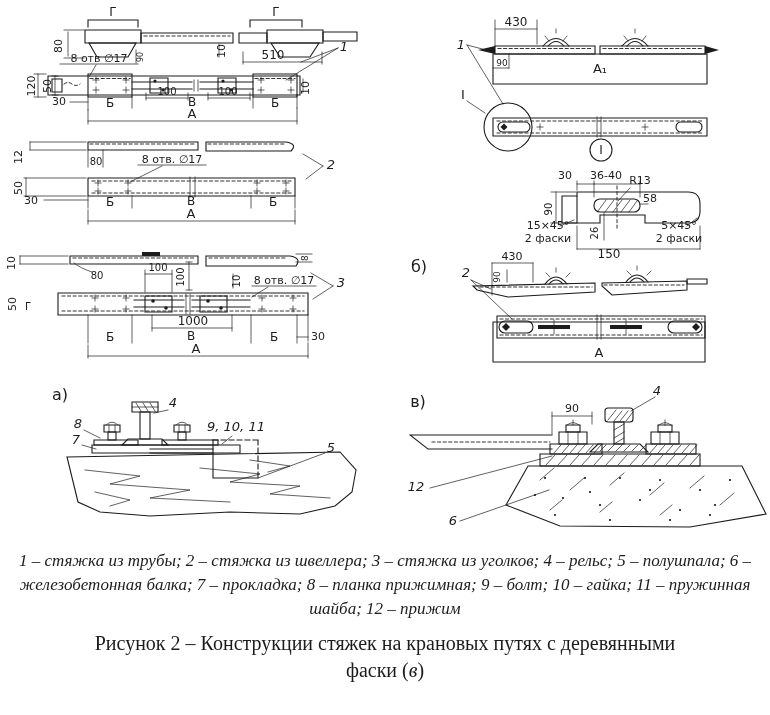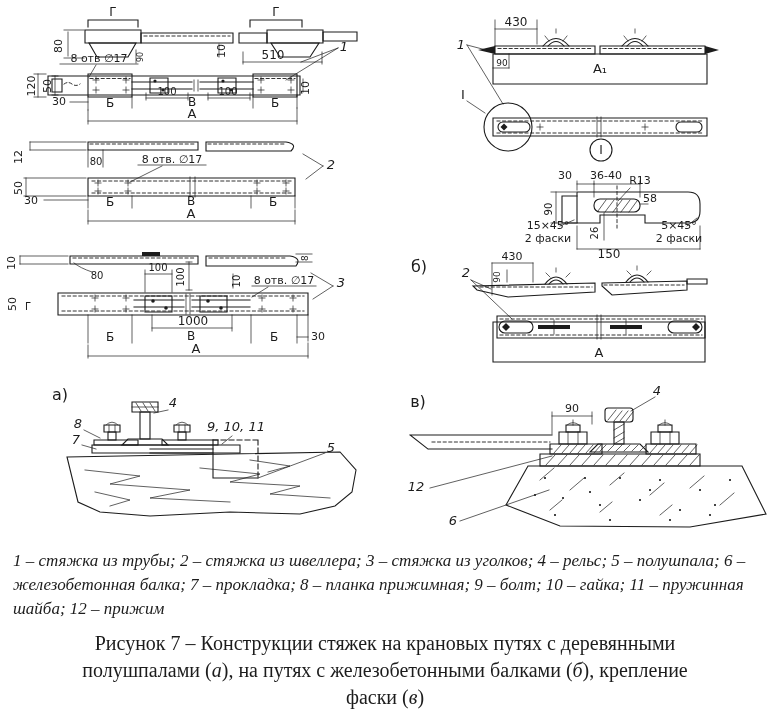--- a/index.html
+++ b/index.html
@@ -7,21 +7,21 @@
         font-family:"Liberation Serif",serif;color:#1c1c1c;}
   svg{position:absolute;left:0;top:0;}
   svg .ln, svg path, svg rect, svg circle, svg polyline{stroke:#1c1c1c;fill:none;stroke-width:1.1;stroke-linecap:square;}
   svg .dash{stroke-dasharray:5 3;}
   svg .fd{stroke-dasharray:3 2.6;stroke-width:.9;}
   svg .thin{stroke-width:.7;}
   svg .fill{fill:#1c1c1c;stroke:none;}
   svg .w4{stroke-width:4;}
   svg .dot{stroke-width:2.2;stroke-linecap:round;}
   svg text{fill:#1c1c1c;stroke:none;font-family:"DejaVu Sans",sans-serif;}
-  .legend{position:absolute;left:13px;top:549px;width:744px;
+  .legend{position:absolute;left:13px;top:549px;width:744px;text-align:center;
           font-style:italic;font-size:17px;line-height:1.4;}
   .caption{position:absolute;left:55px;top:630px;width:660px;text-align:center;
            font-size:20px;line-height:1.35;}
   .caption i{font-style:italic;}
 </style>
 </head>
 <body>
 
 <div class="page">
 
@@ -313,18 +313,17 @@
         <text x="572" y="412" text-anchor="middle" font-size="11">90</text>
         <text x="657" y="395" text-anchor="middle" font-size="13" font-style="italic" font-family="&quot;Liberation Serif&quot;, serif">4</text>
         <text x="416" y="491" text-anchor="middle" font-size="13" font-style="italic" font-family="&quot;Liberation Serif&quot;, serif">12</text>
         <text x="453" y="525" text-anchor="middle" font-size="13" font-style="italic" font-family="&quot;Liberation Serif&quot;, serif">6</text>
       </g>
 </svg>
 
 <div class="legend">1 – стяжка из трубы; 2 – стяжка из швеллера; 3 – стяжка из уголков; 4 – рельс; 5 – полушпала; 6 – железобетонная балка; 7 – прокладка; 8 – планка прижимная; 9 – болт; 10 – гайка; 11 – пружинная шайба; 12 – прижим</div>
 
 <div class="caption">
-      <div><span>Рисунок 7 – Конструкции стяжек на крановых путях с деревянными</span></div>
-      <div><span>полушпалами (</span><i>а</i><span>), на путях с железобетонными балками (</span><i>б</i><span>), крепление</span></div>
+      <div><span>Рисунок 2 – Конструкции стяжек на крановых путях с деревянными</span></div>
       <div><span>фаски (</span><i>в</i><span>)</span></div>
     </div>
 
 </div>
 
 </body></html>

